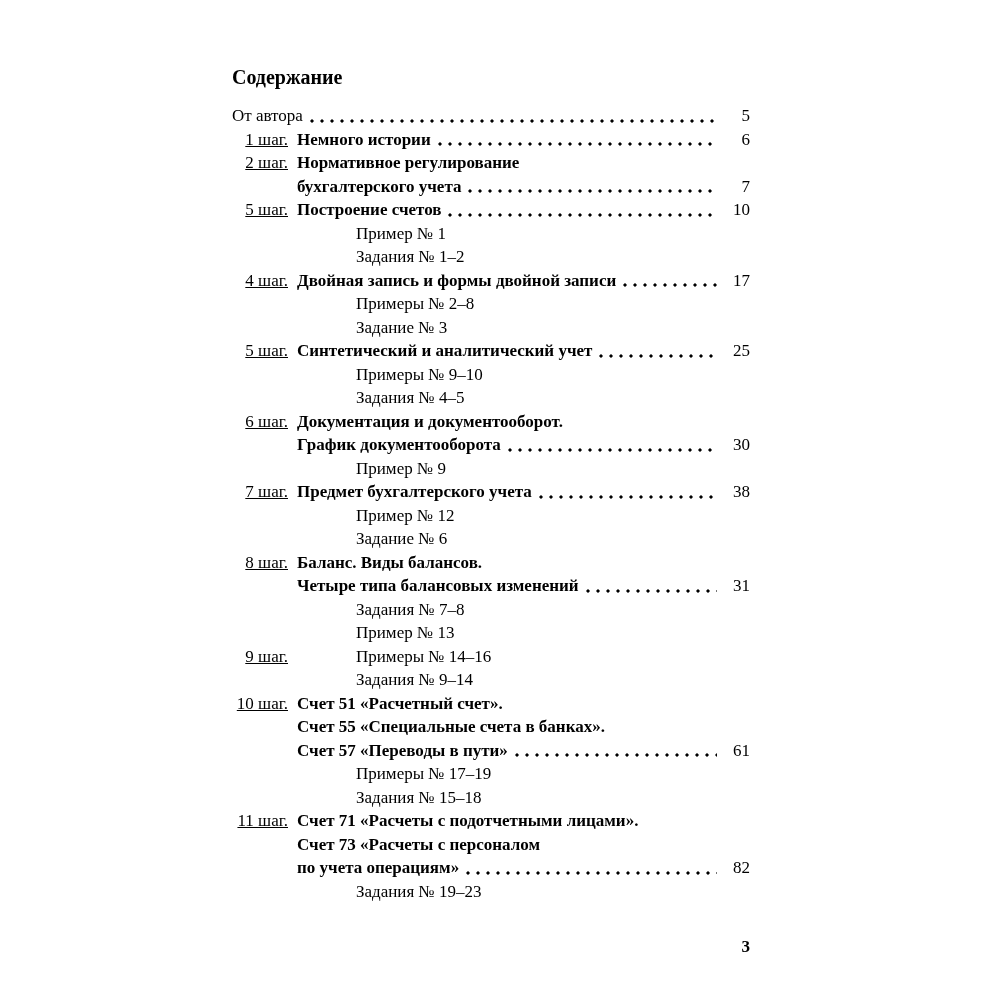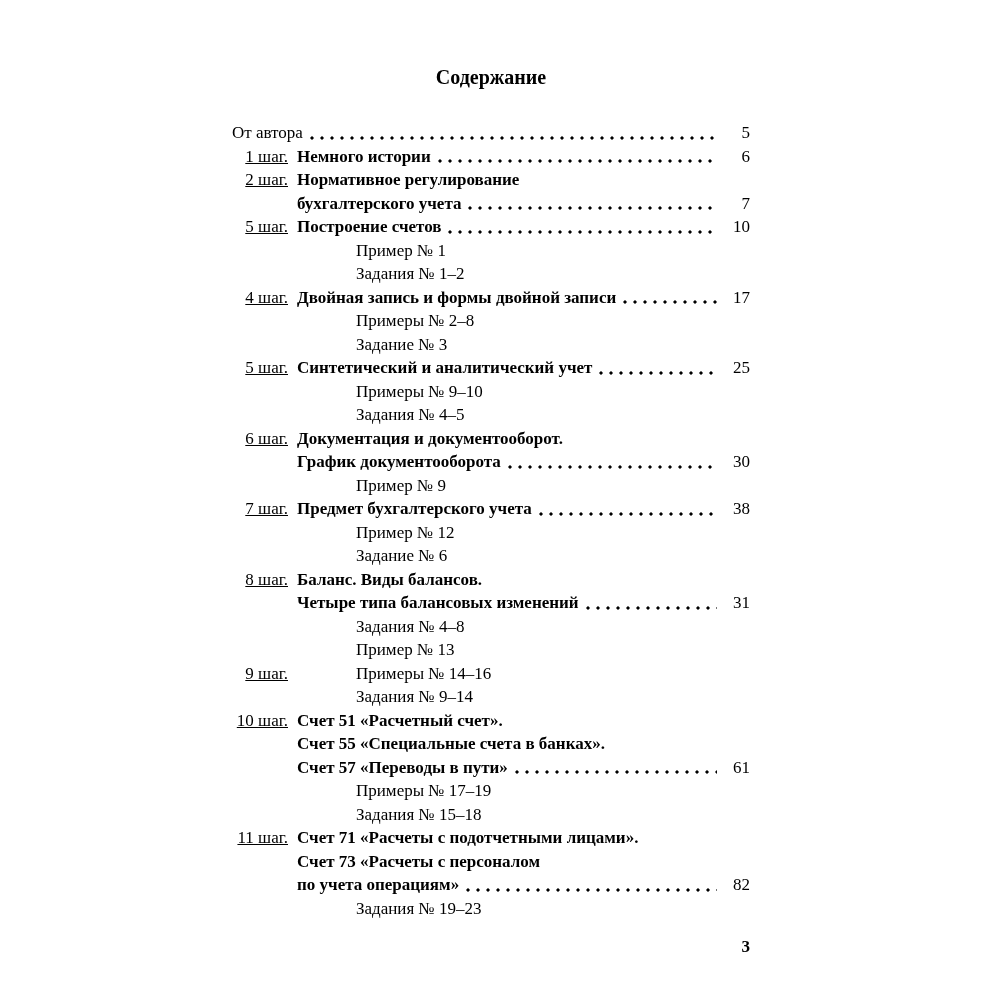--- a/index.html
+++ b/index.html
@@ -26,24 +26,24 @@
     top: 0;
     width: 518px;
     height: 1000px;
   }
   .toc-title {
     margin: 0;
     padding-top: 67px;
     font-size: 20px;
     line-height: 21px;
     font-weight: 700;
-    text-align: center;
+    text-align: left;
   }
   .toc {
-    margin-top: 33px;
+    margin-top: 16px;
     font-size: 17px;
     line-height: 23.5px;
   }
   .entry {
     display: flex;
     flex-direction: row;
   }
   .label {
     flex: 0 0 65px;
     box-sizing: border-box;
@@ -217,21 +217,21 @@
           <div class="body">
             <div class="line">
               <span class="ttl b">Баланс. Виды балансов.</span>
             </div>
             <div class="line">
               <span class="ttl b">Четыре типа балансовых изменений</span>
               <span class="leader"></span>
               <span class="pg">31</span>
             </div>
             <div class="line sub">
-              <span class="subt">Задания № 4–8</span>
+              <span class="subt">Задания № 7–8</span>
             </div>
             <div class="line sub">
               <span class="subt">Пример № 13</span>
             </div>
           </div>
         </div>
         <div class="entry">
           <span class="label">9 шаг.</span>
           <div class="body">
             <div class="line sub">

